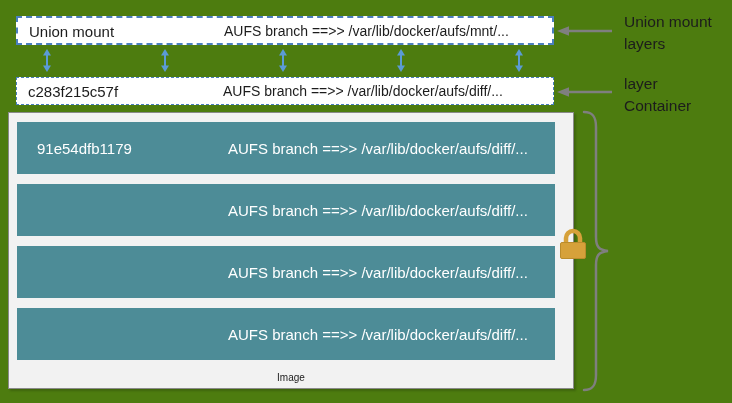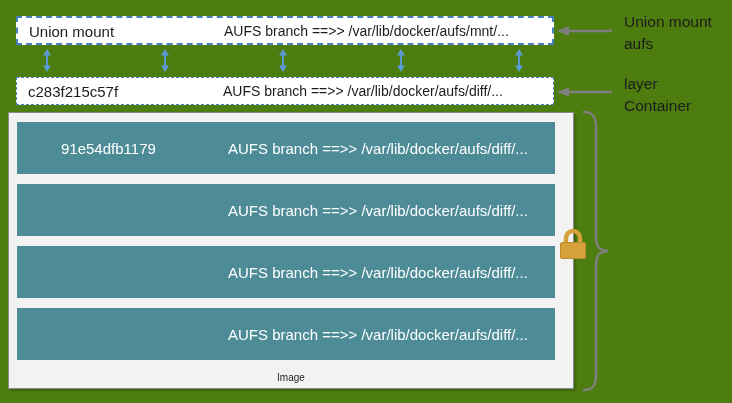--- a/index.html
+++ b/index.html
@@ -19,21 +19,21 @@
   .box-branch{position:absolute;left:206px;top:50%;transform:translateY(-50%);
           font-size:14px;color:var(--text-dark);white-space:nowrap;}
 
   .varrow{position:absolute;top:49px;width:14px;height:23px;}
 
   .image-box{position:absolute;left:8px;top:112px;width:566px;height:277px;
     background:var(--box-bg);border:1.5px solid #8a8a8a;
     box-shadow:1.5px 1.5px 2px rgba(0,0,0,0.18);}
   .layer-row{position:absolute;left:8px;width:538px;height:52px;background:var(--teal);}
   .layer-row .layer-id{position:absolute;left:20px;top:50%;transform:translateY(-50%);
-    font-size:15px;color:var(--text-white);white-space:nowrap;margin-left:24px;}
+    font-size:15px;color:var(--text-white);white-space:nowrap;}
   .layer-row .layer-branch{position:absolute;left:211px;top:50%;transform:translateY(-50%);
     font-size:15px;color:var(--text-white);white-space:nowrap;}
   .image-caption{position:absolute;left:0;bottom:5px;width:100%;text-align:center;
     font-size:10px;color:var(--text-dark);}
 
   .lock-svg{position:absolute;left:557px;top:226px;width:32px;height:34px;}
   .brace-svg{position:absolute;left:576px;top:109px;width:40px;height:284px;}
   .harrow{position:absolute;width:58px;height:12px;}
   .harrow.a1{left:556px;top:25px;}
   .harrow.a2{left:556px;top:86px;}
@@ -115,20 +115,20 @@
     <line x1="12" y1="6" x2="56" y2="6" style="stroke:var(--gray)" stroke-width="2.5"></line>
     <polygon points="1,6 13,1.2 13,10.8" style="fill:var(--gray)"></polygon>
   </svg>
   <svg class="harrow a2" viewBox="0 0 58 12">
     <line x1="12" y1="6" x2="56" y2="6" style="stroke:var(--gray)" stroke-width="2.5"></line>
     <polygon points="1,6 13,1.2 13,10.8" style="fill:var(--gray)"></polygon>
   </svg>
 
   <div class="side-label l1">
     <div>Union mount</div>
-    <div>aufs</div>
+    <div>layers</div>
   </div>
   <div class="side-label l2">
     <div>layer</div>
     <div>Container</div>
   </div>
 
 </div>
 
 </body></html>

